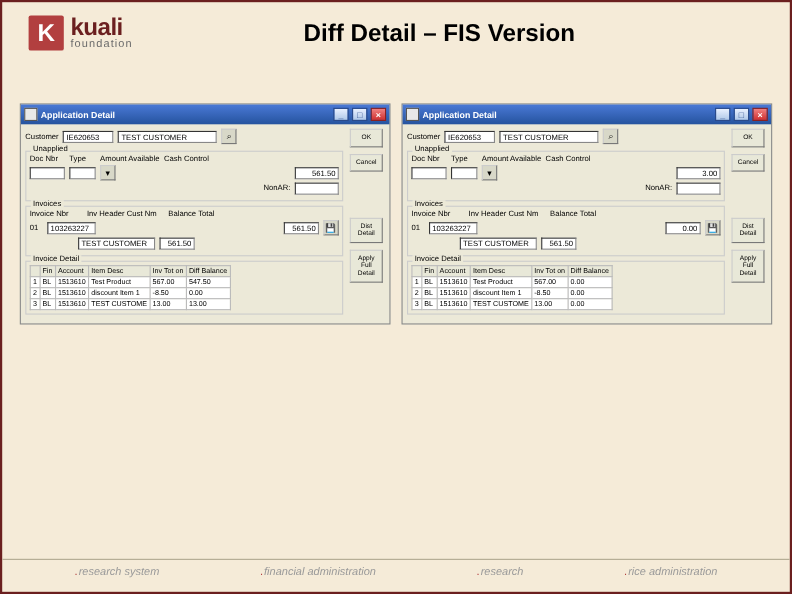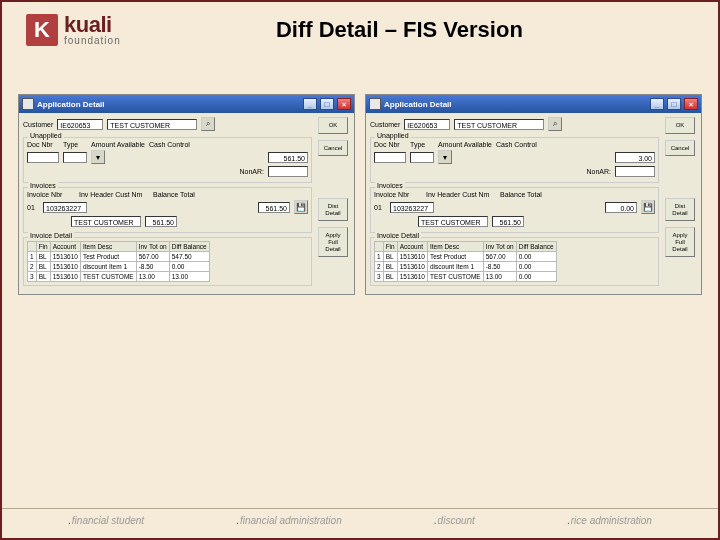--- a/index.html
+++ b/index.html
@@ -260,17 +260,17 @@
         <div class="btn">Cancel</div>
         <div style="height:30px"></div>
         <div class="btn">Dist Detail</div>
         <div class="btn">Apply Full Detail</div>
       </div>
     </div>
   </div>
 </div>
 
 <div class="footer">
-  <span>financial student</span>
+  <span>research system</span>
   <span>financial administration</span>
-  <span>discount</span>
+  <span>research</span>
   <span>rice administration</span>
 </div>
 
 </body></html>

